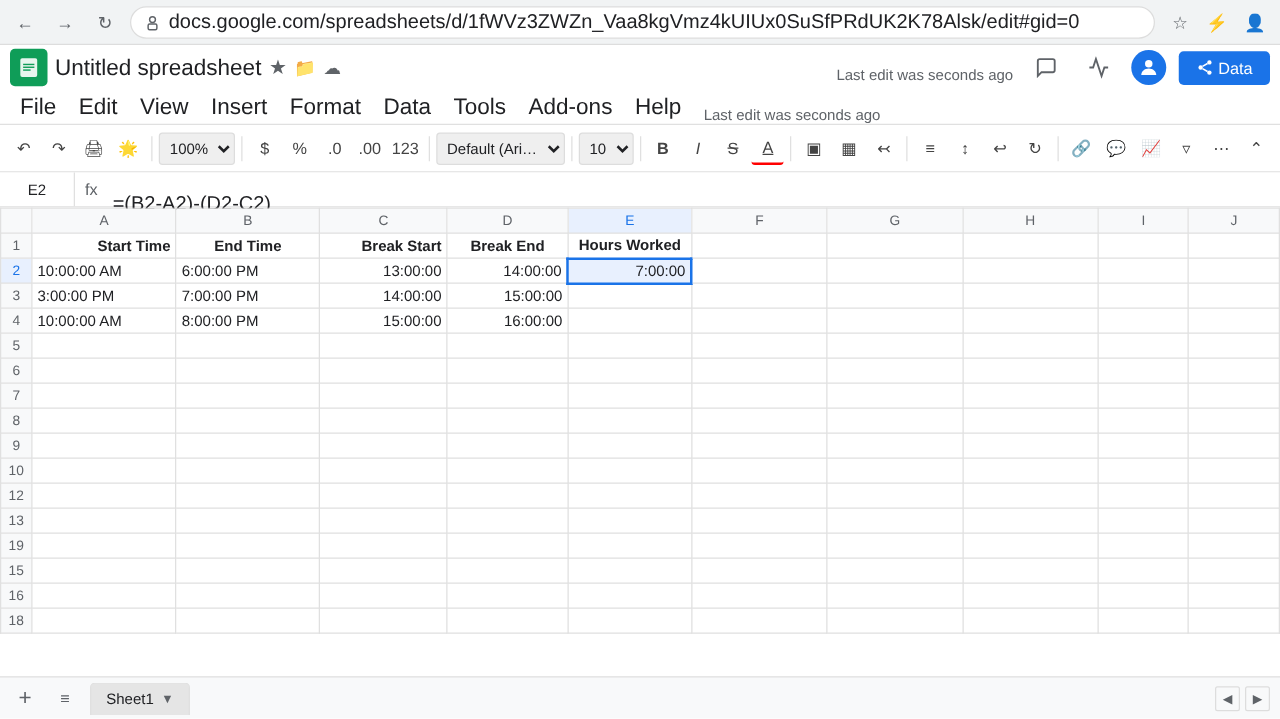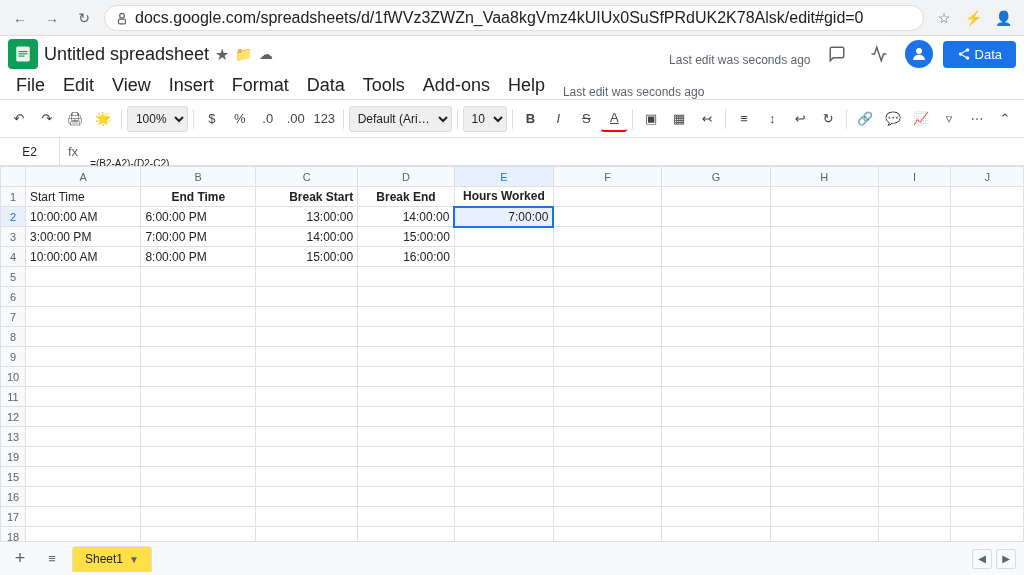--- a/index.html
+++ b/index.html
@@ -167,21 +167,21 @@
       display: flex; align-items: center; justify-content: center;
       font-size: 12px;
       color: #202124;
     }
     .formula-icon {
       padding: 0 8px;
       color: #5f6368;
       font-size: 13px;
     }
     .formula-content {
-      font-size: 10px;
+      font-size: 16px;
       color: #202124;
       padding: 0 4px;
       margin-top: 24px;
     }
     .sheet-grid {
       flex: 1;
       overflow: auto;
       position: relative;
     }
     table {
@@ -254,21 +254,21 @@
     .sheet-list-btn {
       width: 24px; height: 24px;
       display: flex; align-items: center; justify-content: center;
       border-radius: 50%;
       cursor: pointer;
       color: #5f6368;
     }
     .sheet-tab {
       height: 26px;
       padding: 0 12px;
-      background: #fde047;
+      background: #e5e5e5;
       border: 1px solid #e0e0e0;
       border-bottom: none;
       border-radius: 4px 4px 0 0;
       display: flex; align-items: center; gap: 6px;
       cursor: pointer;
       font-size: 12px;
       color: #202124;
     }
     .sheet-tab-arrow {
       font-size: 10px;
@@ -454,21 +454,21 @@
           <th class="col-header">F</th>
           <th class="col-header">G</th>
           <th class="col-header">H</th>
           <th class="col-header">I</th>
           <th class="col-header">J</th>
         </tr>
       </thead>
       <tbody id="sheet-body">
       <tr>
             <th class="row-header">1</th>
-            <td class="data-cell" style="font-weight: normal; text-align: left;">Start Time</td>
+            <td class="data-cell" style="font-weight: bold; text-align: right;">Start Time</td>
             <td class="data-cell" style="font-weight: bold; text-align: center;">End Time</td>
             <td class="data-cell" style="font-weight: bold; text-align: center; padding-left: 33px;">Break Start</td>
             <td class="data-cell" style="font-weight: bold; text-align: center;">Break End</td>
             <td class="data-cell" style="font-weight: bold; text-align: center;">Hours Worked</td>
             <td class="data-cell" style="font-weight: bold; text-align: center;"></td>
             <td class="data-cell" style="font-weight: bold; text-align: center;"></td>
             <td class="data-cell" style="font-weight: bold; text-align: center;"></td>
             <td class="data-cell" style="font-weight: bold; text-align: center;"></td>
             <td class="data-cell" style="font-weight: bold; text-align: center;"></td>
           </tr>
@@ -583,33 +583,20 @@
             <td class="data-cell"></td>
             <td class="data-cell"></td>
             <td class="data-cell"></td>
             <td class="data-cell"></td>
             <td class="data-cell"></td>
             <td class="data-cell"></td>
             <td class="data-cell"></td>
             <td class="data-cell"></td>
           </tr>
           <tr>
-            <th class="row-header">11</th>
-            <td class="data-cell"></td>
-            <td class="data-cell"></td>
-            <td class="data-cell"></td>
-            <td class="data-cell"></td>
-            <td class="data-cell"></td>
-            <td class="data-cell"></td>
-            <td class="data-cell"></td>
-            <td class="data-cell"></td>
-            <td class="data-cell"></td>
-            <td class="data-cell"></td>
-          </tr>
-          <tr>
             <th class="row-header">12</th>
             <td class="data-cell"></td>
             <td class="data-cell"></td>
             <td class="data-cell"></td>
             <td class="data-cell"></td>
             <td class="data-cell"></td>
             <td class="data-cell"></td>
             <td class="data-cell"></td>
             <td class="data-cell"></td>
             <td class="data-cell"></td>
@@ -649,33 +636,20 @@
             <td class="data-cell"></td>
             <td class="data-cell"></td>
             <td class="data-cell"></td>
             <td class="data-cell"></td>
             <td class="data-cell"></td>
             <td class="data-cell"></td>
             <td class="data-cell"></td>
           </tr>
           <tr>
             <th class="row-header">16</th>
-            <td class="data-cell"></td>
-            <td class="data-cell"></td>
-            <td class="data-cell"></td>
-            <td class="data-cell"></td>
-            <td class="data-cell"></td>
-            <td class="data-cell"></td>
-            <td class="data-cell"></td>
-            <td class="data-cell"></td>
-            <td class="data-cell"></td>
-            <td class="data-cell"></td>
-          </tr>
-          <tr>
-            <th class="row-header">17</th>
             <td class="data-cell"></td>
             <td class="data-cell"></td>
             <td class="data-cell"></td>
             <td class="data-cell"></td>
             <td class="data-cell"></td>
             <td class="data-cell"></td>
             <td class="data-cell"></td>
             <td class="data-cell"></td>
             <td class="data-cell"></td>
             <td class="data-cell"></td>

